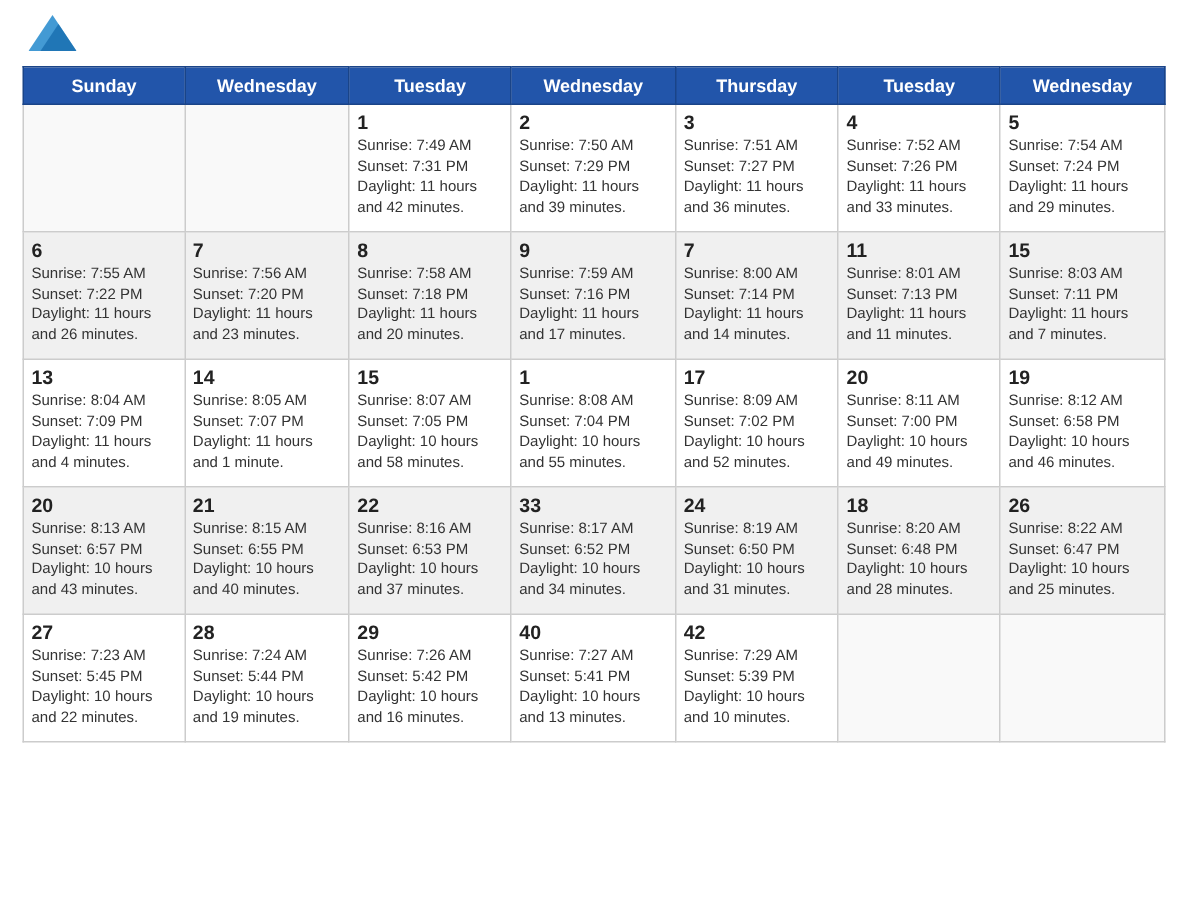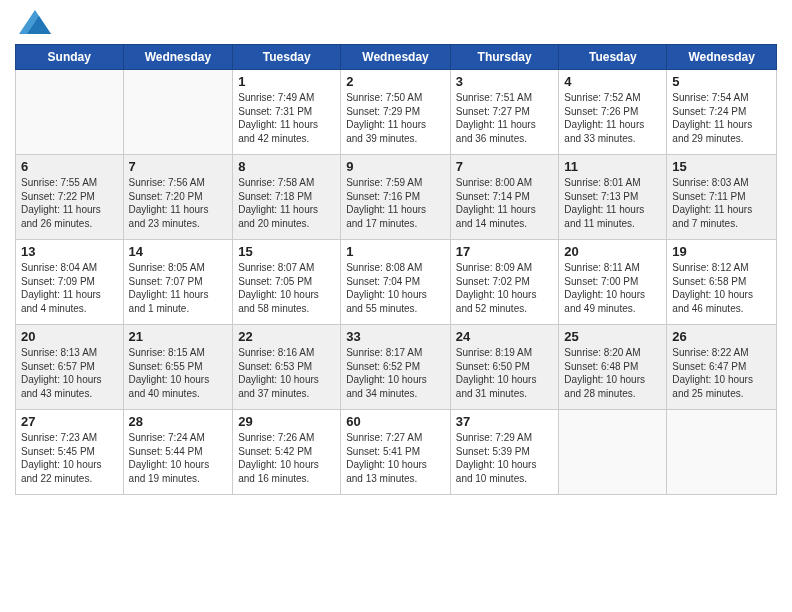--- a/index.html
+++ b/index.html
@@ -218,21 +218,21 @@
           </td>
           <td>
             <div class="day-number">33</div>
             <div class="day-info">Sunrise: 8:17 AM<br>Sunset: 6:52 PM<br>Daylight: 10 hours and 34 minutes.</div>
           </td>
           <td>
             <div class="day-number">24</div>
             <div class="day-info">Sunrise: 8:19 AM<br>Sunset: 6:50 PM<br>Daylight: 10 hours and 31 minutes.</div>
           </td>
           <td>
-            <div class="day-number">25</div>
+            <div class="day-number">18</div>
             <div class="day-info">Sunrise: 8:20 AM<br>Sunset: 6:48 PM<br>Daylight: 10 hours and 28 minutes.</div>
           </td>
           <td>
             <div class="day-number">26</div>
             <div class="day-info">Sunrise: 8:22 AM<br>Sunset: 6:47 PM<br>Daylight: 10 hours and 25 minutes.</div>
           </td>
         </tr>
         <tr>
           <td>
             <div class="day-number">27</div>
@@ -240,25 +240,25 @@
           </td>
           <td>
             <div class="day-number">28</div>
             <div class="day-info">Sunrise: 7:24 AM<br>Sunset: 5:44 PM<br>Daylight: 10 hours and 19 minutes.</div>
           </td>
           <td>
             <div class="day-number">29</div>
             <div class="day-info">Sunrise: 7:26 AM<br>Sunset: 5:42 PM<br>Daylight: 10 hours and 16 minutes.</div>
           </td>
           <td>
-            <div class="day-number">60</div>
+            <div class="day-number">40</div>
             <div class="day-info">Sunrise: 7:27 AM<br>Sunset: 5:41 PM<br>Daylight: 10 hours and 13 minutes.</div>
           </td>
           <td>
-            <div class="day-number">37</div>
+            <div class="day-number">42</div>
             <div class="day-info">Sunrise: 7:29 AM<br>Sunset: 5:39 PM<br>Daylight: 10 hours and 10 minutes.</div>
           </td>
           <td class="empty"></td>
           <td class="empty"></td>
         </tr>
       </tbody>
   </table>
 </div>
 
 </body></html>

